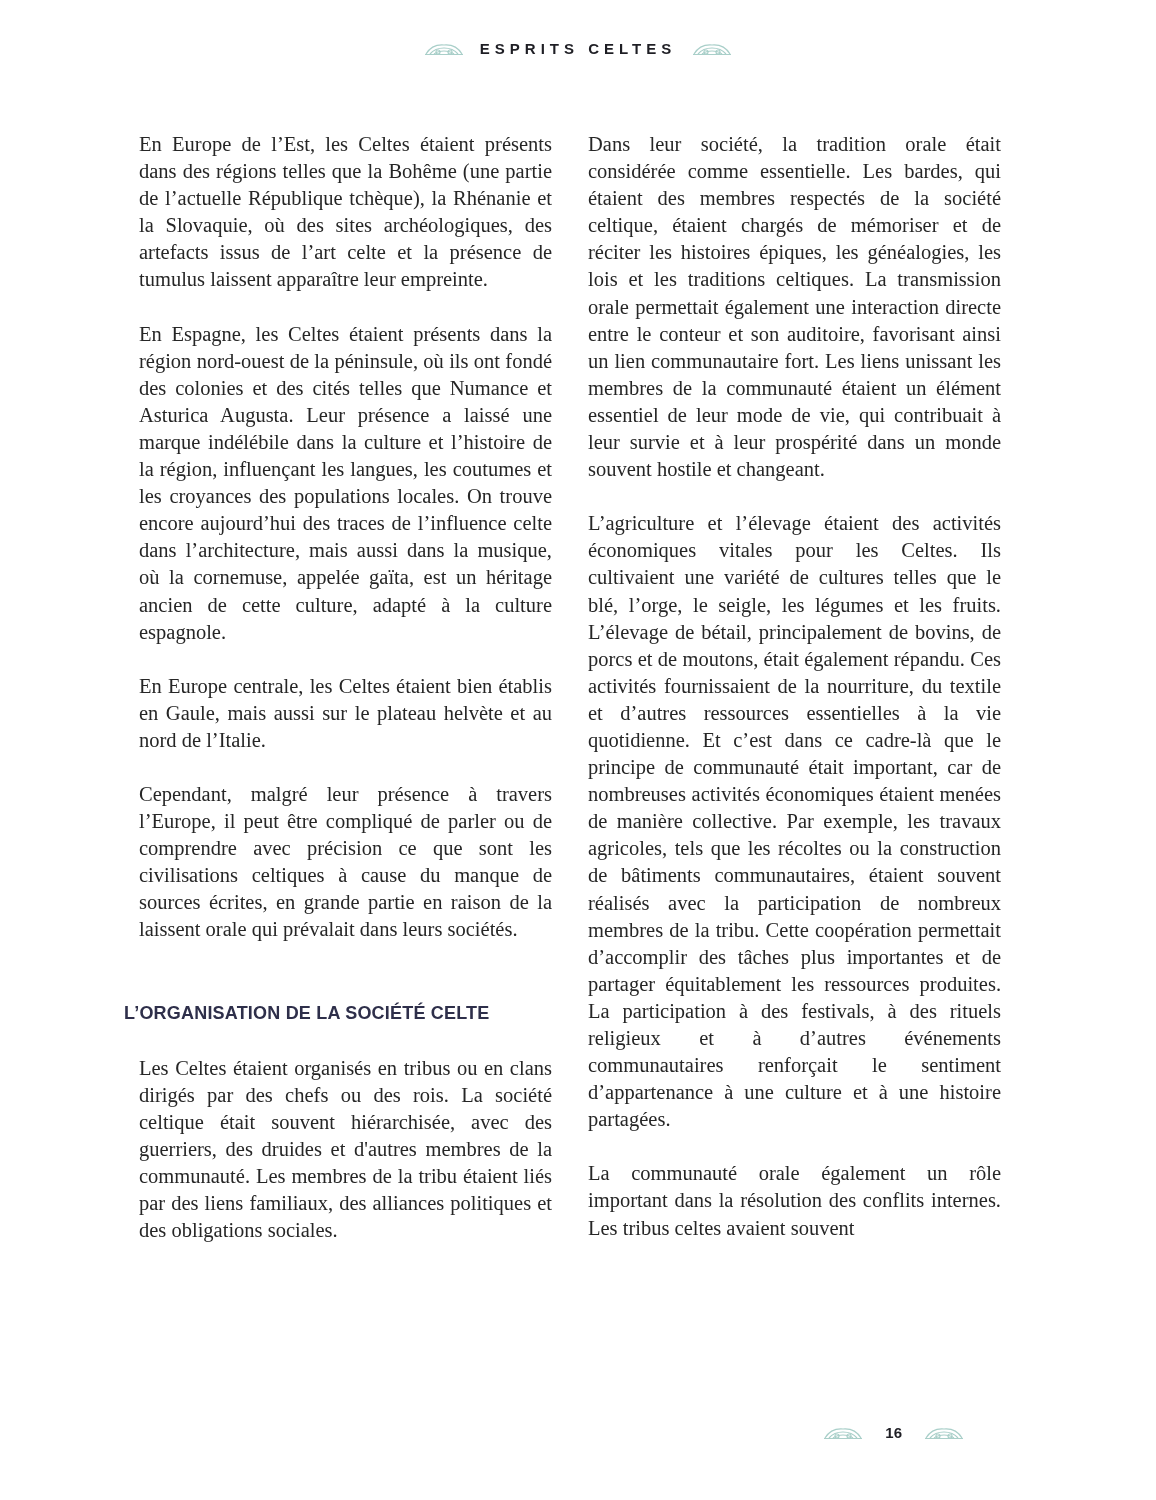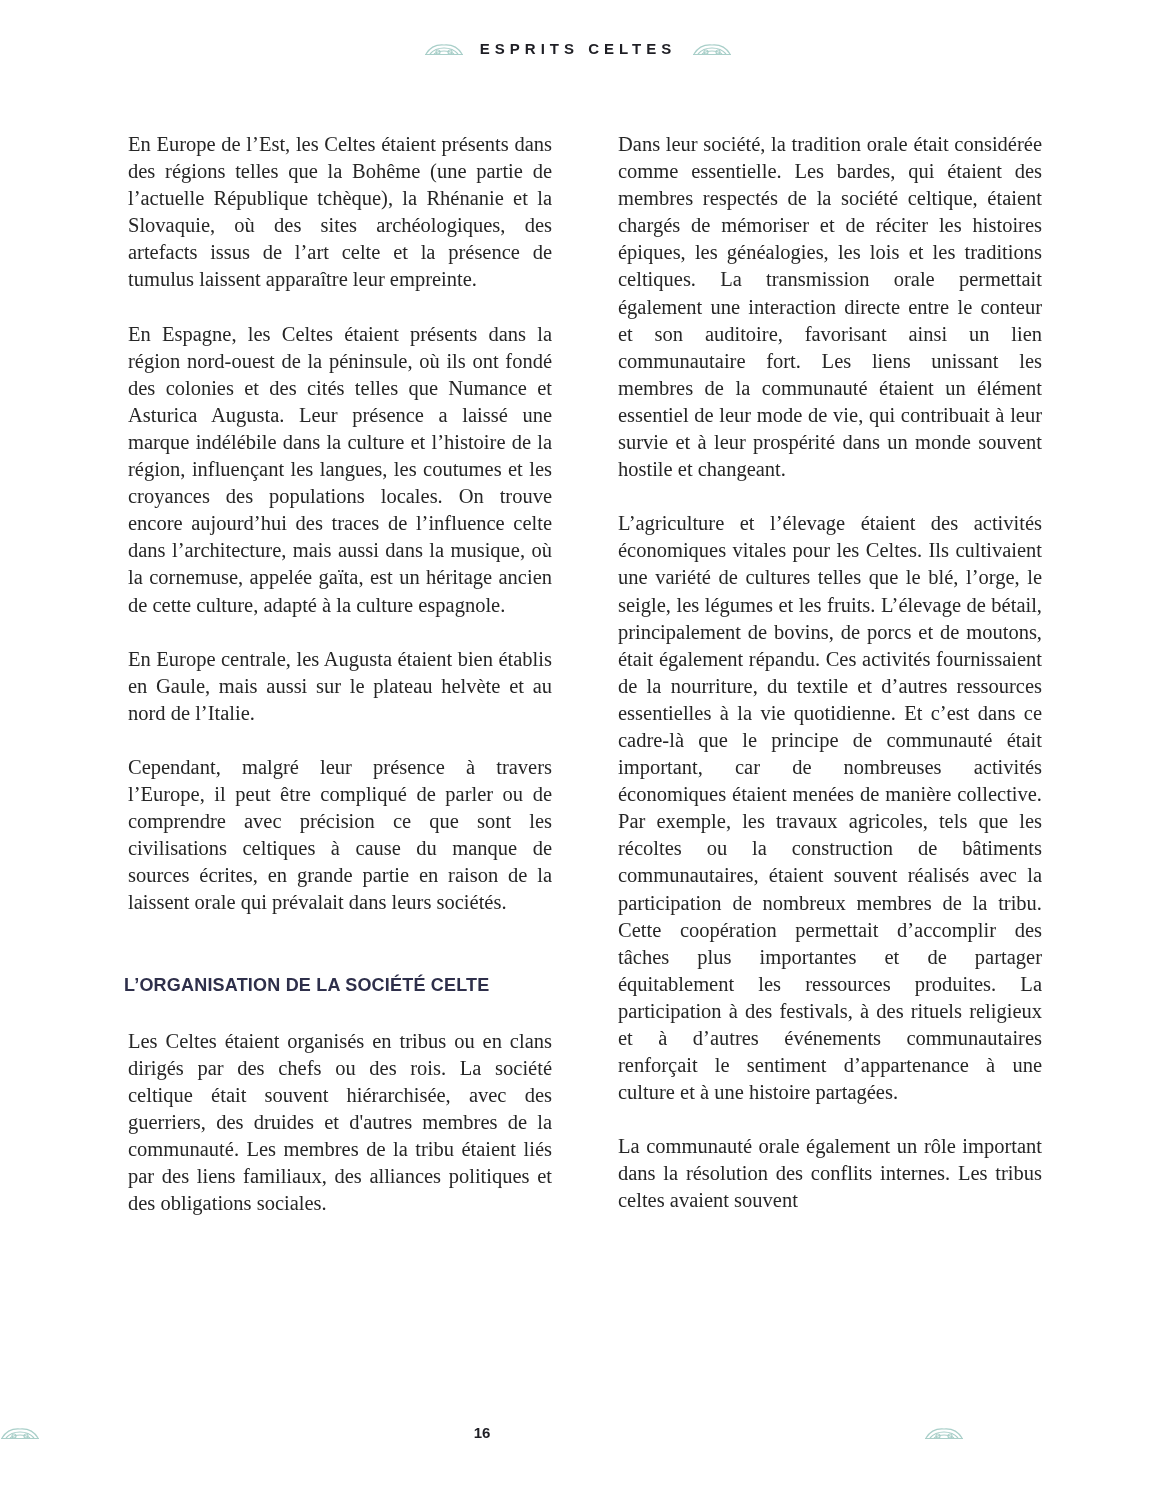--- a/index.html
+++ b/index.html
@@ -19,33 +19,33 @@
   }
   .ornament { width: 40px; height: 14px; display: inline-block; }
   .ornament svg { width: 40px; height: 14px; display: block; }
 
   .column {
     position: absolute; top: 131px; width: 428px;
     font-size: 20.5px; line-height: 27.1px;
     text-align: justify;
   }
   .col-left { left: 124px; }
-  .col-right { left: 614px; }
-  .column p { margin: 0 0 27px 4px; hyphens: auto; }
+  .col-right { left: 573px; }
+  .column p { margin: 0 0 27px 15px; hyphens: auto; }
 
   .section-heading {
     font-family: "Liberation Sans", "DejaVu Sans", sans-serif;
     font-size: 18px; font-weight: 700; letter-spacing: 0.2px;
     color: #2e2f4a;
     margin: 56px 0 28px 0;
     text-align: left;
   }
   .folio {
     position: absolute; top: 1424px; left: 0; width: 964px;
-    display: flex; justify-content: space-between; align-items: center; gap: 22px;
+    display: flex; justify-content: flex-end; align-items: center; gap: 22px;
   }
   .page-number {
     font-family: "Liberation Sans", "DejaVu Sans", sans-serif;
     font-weight: 700; font-size: 15px; color: #1e1e24;
   }
 </style>
 </head>
 <body>
 
 <header class="running-header">
@@ -69,21 +69,21 @@
         <circle cx="26" cy="10" r="2"></circle>
       <line x1="1" y1="12.5" x2="39" y2="12.5"></line>
     </svg>
   </span>
 </header>
 
 <main>
   <section class="column col-left">
     <p>En Europe de l’Est, les Celtes étaient présents dans des régions telles que la Bohême (une partie de l’actuelle République tchèque), la Rhénanie et la Slovaquie, où des sites archéologiques, des artefacts issus de l’art celte et la présence de tumulus laissent apparaître leur empreinte.</p>
     <p>En Espagne, les Celtes étaient présents dans la région nord-ouest de la péninsule, où ils ont fondé des colonies et des cités telles que Numance et Asturica Augusta. Leur présence a laissé une marque indélébile dans la culture et l’histoire de la région, influençant les langues, les coutumes et les croyances des populations locales. On trouve encore aujourd’hui des traces de l’influence celte dans l’architecture, mais aussi dans la musique, où la cornemuse, appelée gaïta, est un héritage ancien de cette culture, adapté à la culture espagnole.</p>
-    <p>En Europe centrale, les Augusta étaient bien établis en Gaule, mais aussi sur le plateau helvète et au nord de l’Italie.</p>
+    <p>En Europe centrale, les Celtes étaient bien établis en Gaule, mais aussi sur le plateau helvète et au nord de l’Italie.</p>
     <p>Cependant, malgré leur présence à travers l’Europe, il peut être compliqué de parler ou de comprendre avec précision ce que sont les civilisations celtiques à cause du manque de sources écrites, en grande partie en raison de la laissent orale qui prévalait dans leurs sociétés.</p>
     <h2 class="section-heading">L’ORGANISATION DE LA SOCIÉTÉ CELTE</h2>
     <p>Les Celtes étaient organisés en tribus ou en clans dirigés par des chefs ou des rois. La société celtique était souvent hiérarchisée, avec des guerriers, des druides et d'autres membres de la communauté. Les membres de la tribu étaient liés par des liens familiaux, des alliances politiques et des obligations sociales.</p>
   </section>
 
   <section class="column col-right">
     <p>Dans leur société, la tradition orale était considérée comme essentielle. Les bardes, qui étaient des membres respectés de la société celtique, étaient chargés de mémoriser et de réciter les histoires épiques, les généalogies, les lois et les traditions celtiques. La transmission orale permettait également une interaction directe entre le conteur et son auditoire, favorisant ainsi un lien communautaire fort. Les liens unissant les membres de la communauté étaient un élément essentiel de leur mode de vie, qui contribuait à leur survie et à leur prospérité dans un monde souvent hostile et changeant.</p>
     <p>L’agriculture et l’élevage étaient des activités économiques vitales pour les Celtes. Ils cultivaient une variété de cultures telles que le blé, l’orge, le seigle, les légumes et les fruits. L’élevage de bétail, principalement de bovins, de porcs et de moutons, était également répandu. Ces activités fournissaient de la nourriture, du textile et d’autres ressources essentielles à la vie quotidienne. Et c’est dans ce cadre-là que le principe de communauté était important, car de nombreuses activités économiques étaient menées de manière collective. Par exemple, les travaux agricoles, tels que les récoltes ou la construction de bâtiments communautaires, étaient souvent réalisés avec la participation de nombreux membres de la tribu. Cette coopération permettait d’accomplir des tâches plus importantes et de partager équitablement les ressources produites. La participation à des festivals, à des rituels religieux et à d’autres événements communautaires renforçait le sentiment d’appartenance à une culture et à une histoire partagées.</p>
     <p>La communauté orale également un rôle important dans la résolution des conflits internes. Les tribus celtes avaient souvent</p>
   </section>

